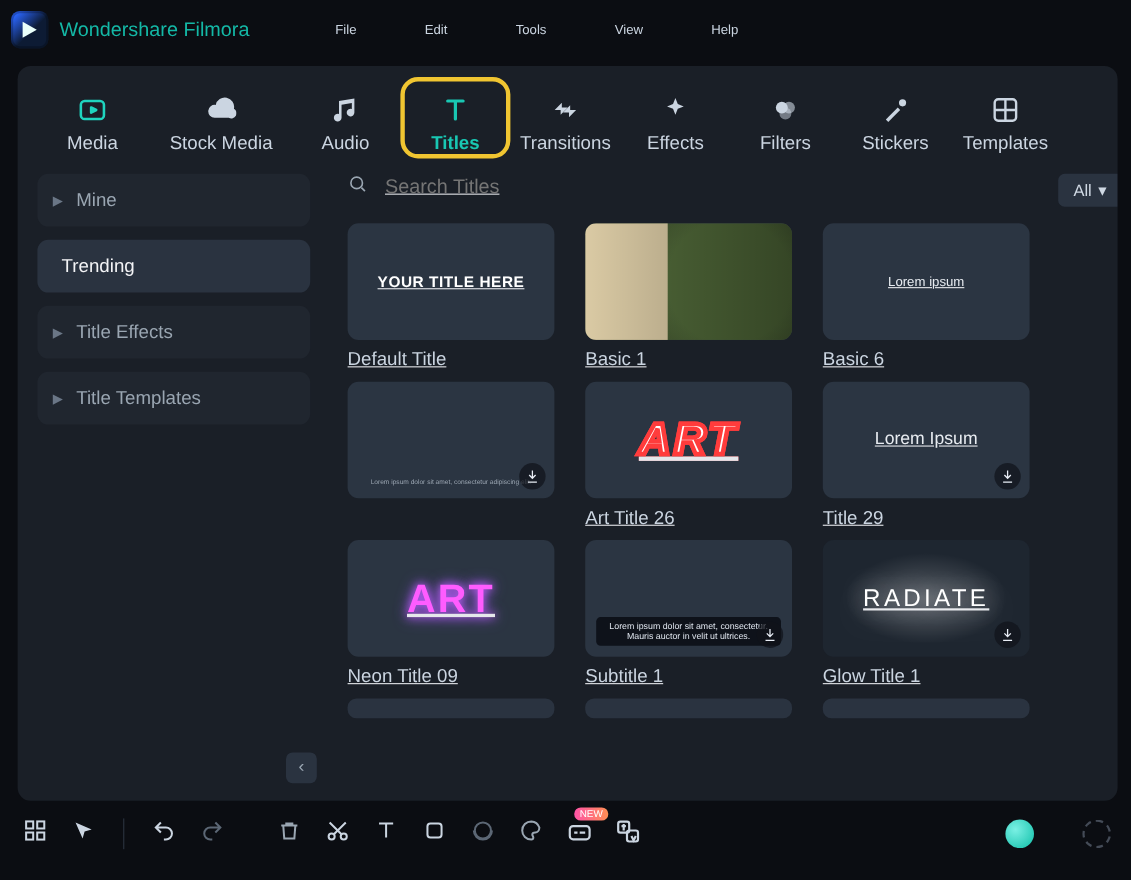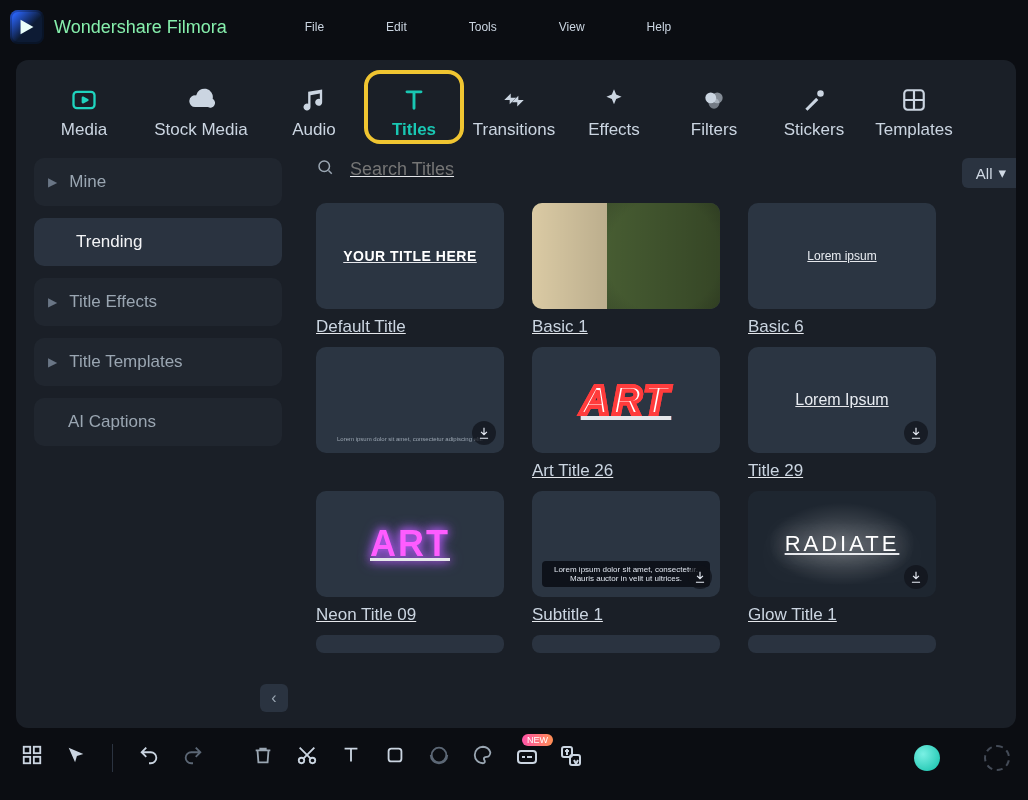--- a/index.html
+++ b/index.html
@@ -28,21 +28,21 @@
   .logo {
     width: 34px; height: 34px;
     border-radius: 8px;
     background: linear-gradient(135deg, #2b66ff 10%, #0d1b34 55%);
     display: flex; align-items: center; justify-content: center;
     box-shadow: inset 0 0 0 2px rgba(0,0,0,.25);
   }
   .logo svg { width: 22px; height: 22px; }
   .app-name {
     font-size: 18px;
-    color: #86efac;
+    color: #14b8a6;
     font-weight: 500;
   }
   .menus {
     display: flex;
     gap: 48px;
     margin-left: 64px;
   }
   .menu-item {
     color: #cbd5e1;
     font-size: 12px;
@@ -108,21 +108,21 @@
     border-radius: 10px;
     padding: 0 14px;
     color: #9aa6b2;
     background: #20262f;
     gap: 12px;
     font-size: 17px;
   }
   .side-item.active {
     background: #2a3340;
     color: #f3f4f6;
-    padding-left: 42px;
+    padding-left: 22px;
   }
   .side-item .chev { font-size: 12px; color: #6a7686; }
   .side-item.no-chev { padding-left: 34px; }
   .side-collapse {
     position: absolute;
     right: 12px;
     bottom: 14px;
     width: 28px; height: 28px;
     border-radius: 6px;
     background: #2a3340;
@@ -349,23 +349,20 @@
         <span>Trending</span>
       </div>
       <div class="side-item">
         <span class="chev">▶</span>
         <span>Title Effects</span>
       </div>
       <div class="side-item">
         <span class="chev">▶</span>
         <span>Title Templates</span>
       </div>
-      <div class="side-item no-chev">
-        <span>AI Captions</span>
-      </div>
       <div class="side-collapse">
         <span>‹</span>
       </div>
     </div>
 
     <div class="main">
       <div class="searchrow">
         <div class="searchbox">
           <span>
             <svg width="18" height="18" viewBox="0 0 24 24" fill="none" stroke="#9aa6b2" stroke-width="2">

